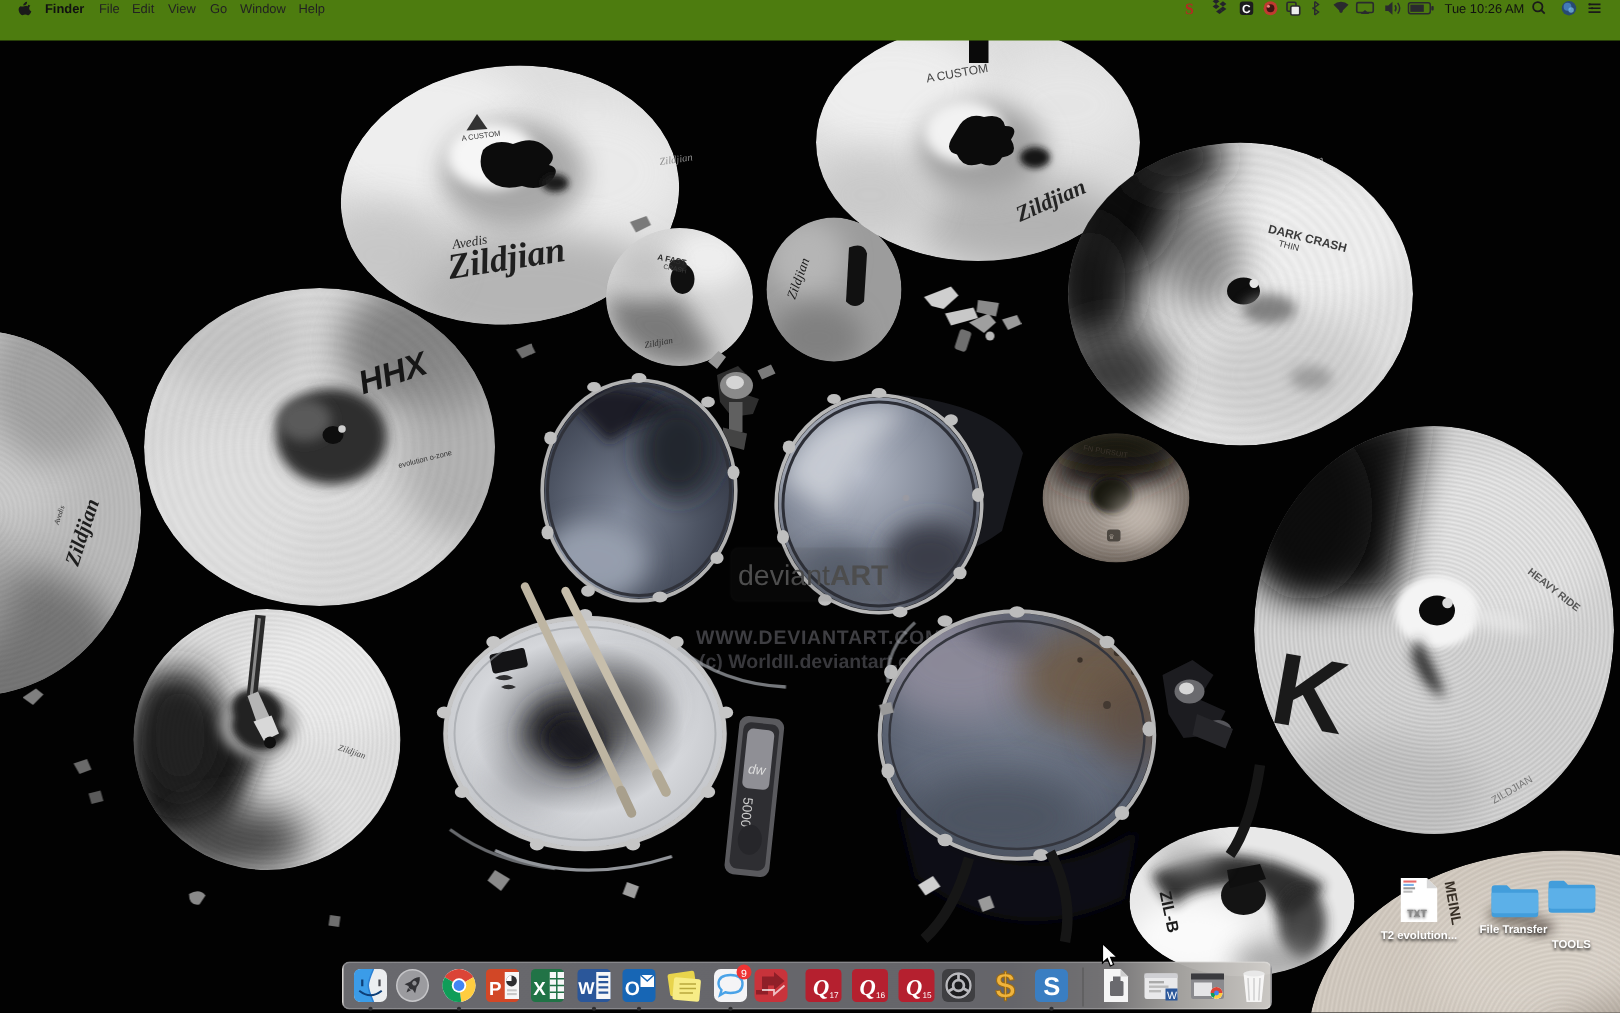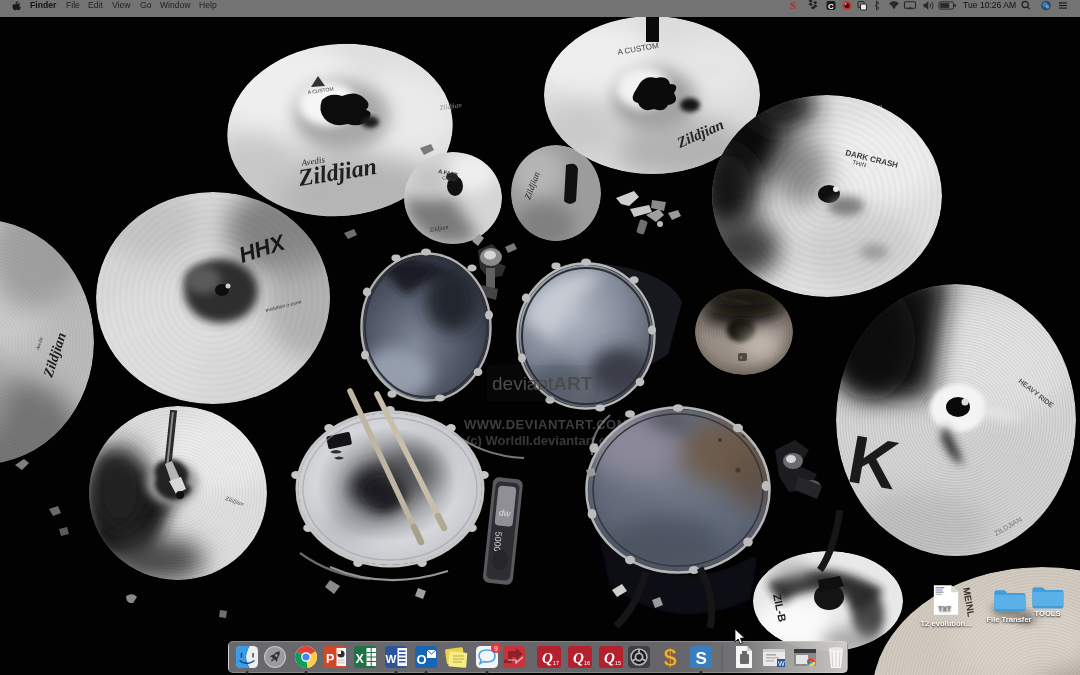--- a/index.html
+++ b/index.html
@@ -1,19 +1,19 @@
 <!DOCTYPE html>
 <html><head><meta charset="utf-8">
 <style>
   html,body{margin:0;padding:0;background:#000;width:1080px;height:675px;overflow:hidden;}
   *{box-sizing:border-box;}
   body{font-family:"Liberation Sans",sans-serif;position:relative;}
   #wall{position:absolute;left:0;top:0;}
   
-  #menubar{position:absolute;left:0;top:0;width:1080px;height:17px;background:#737373;
+  #menubar{position:absolute;left:0;top:0;width:1080px;height:27px;background:#4d7c0f;
     display:flex;align-items:center;font-size:9px;color:#222;z-index:30;}
   
   .dicon{position:absolute;z-index:20;text-align:center;color:#fff;font-size:7.6px;font-weight:bold;
     text-shadow:0 1px 2px rgba(0,0,0,.9);white-space:nowrap;}
   
   #dock{position:absolute;left:228px;top:641px;width:620px;height:32px;z-index:40;
     background:linear-gradient(90deg, rgba(110,110,115,.95) 0%, rgba(106,106,111,.95) 72%, rgba(120,119,121,.95) 82%, rgba(168,166,163,.96) 90%, rgba(208,205,201,.97) 100%);
     border:1px solid rgba(255,255,255,.22);border-radius:5px;}
   #cursor{position:absolute;left:734px;top:628px;z-index:50;}
 </style></head>
@@ -604,21 +604,21 @@
     <path d="M1.5,5 q0,-2.5 2.5,-2.5 l9,0 l3,3 l18,0 q2.5,0 2.5,2.5 l0,16 q0,2.5 -2.5,2.5 l-30,0 q-2.5,0 -2.5,-2.5 z" fill="#429ddb"></path>
     <path d="M1.5,8 l35,0 l0,13 q0,2.5 -2.5,2.5 l-30,0 q-2.5,0 -2.5,-2.5 z" fill="#5cb0e8"></path>
   </svg>
   <div style="margin-top:3px">File Transfer</div>
 </div>
 <div class="dicon" style="left:1020px;top:585px;width:55px;">
   <svg width="33" height="24" viewBox="0 0 37 27" style="display:block;margin:0 auto">
     <path d="M1.5,5 q0,-2.5 2.5,-2.5 l9,0 l3,3 l18,0 q2.5,0 2.5,2.5 l0,16 q0,2.5 -2.5,2.5 l-30,0 q-2.5,0 -2.5,-2.5 z" fill="#429ddb"></path>
     <path d="M1.5,8 l35,0 l0,13 q0,2.5 -2.5,2.5 l-30,0 q-2.5,0 -2.5,-2.5 z" fill="#5cb0e8"></path>
   </svg>
-  <div style="margin-top:0">TOOLS</div>
+  <div style="margin-top:16px">TOOLS</div>
 </div>
 
 <div id="dock">
 <svg width="620" height="32" viewBox="0 0 620 32" style="position:absolute;left:0;top:0">
   <defs>
     <linearGradient id="fgr" x1="0" y1="0" x2="1" y2="0">
       <stop offset="0" stop-color="#8fc8f2"></stop>
           <stop offset=".5" stop-color="#9dd1f5"></stop>
       <stop offset=".5" stop-color="#2f74c5"></stop>
           <stop offset="1" stop-color="#2a6ab8"></stop>

